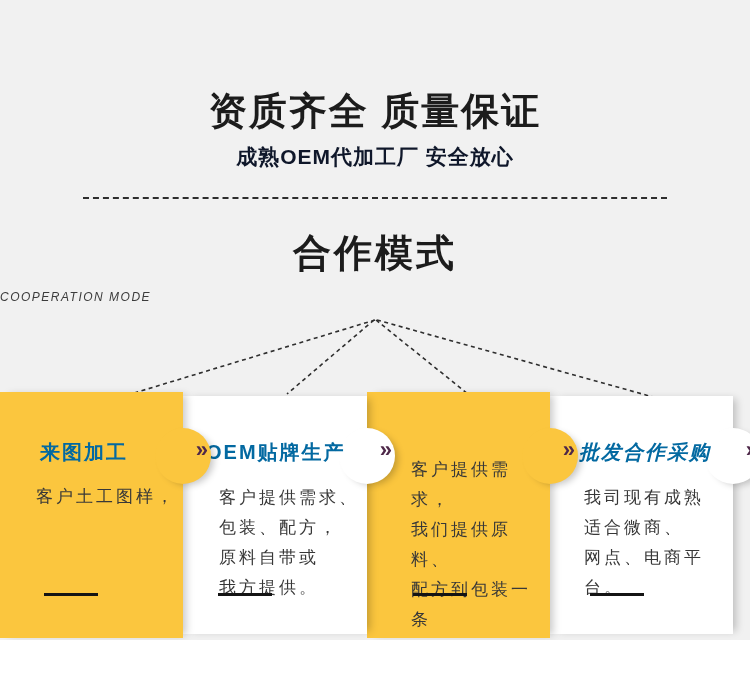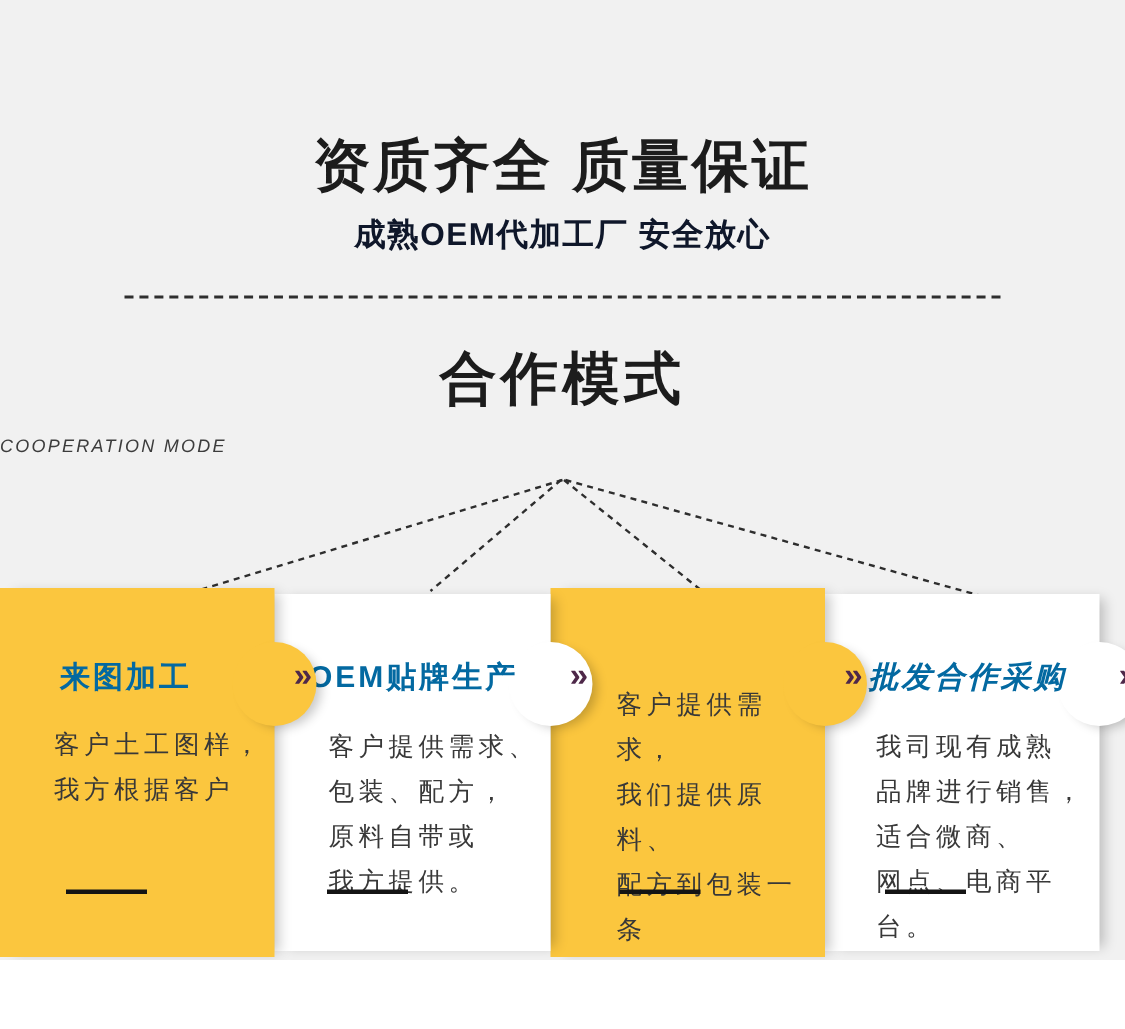--- a/index.html
+++ b/index.html
@@ -142,21 +142,20 @@
     </g>
   </svg>
 
   <div class="cards-wrap">
   <div class="card yellow c0">
     <span class="bump"></span>
     <span class="chevron">»</span>
     <div class="card-title">来图加工</div>
     <div class="card-body">
           <div>客户土工图样，</div>
-          <div>我方根据客户</div>
         </div>
     <span class="dash"></span>
   </div>
 
   <div class="card white c1">
     <span class="bump"></span>
     <span class="chevron">»</span>
     <div class="card-title">OEM贴牌生产</div>
     <div class="card-body">
           <div>客户提供需求、</div>
@@ -178,21 +177,20 @@
         </div>
     <span class="dash"></span>
   </div>
 
   <div class="card white c3">
     <span class="bump"></span>
     <span class="chevron">»</span>
     <div class="card-title">批发合作采购</div>
     <div class="card-body">
           <div>我司现有成熟</div>
-          <div>品牌进行销售，</div>
           <div>适合微商、</div>
           <div>网点、电商平台。</div>
         </div>
     <span class="dash"></span>
   </div>
 </div>
 
 </div>
 
 </body></html>

